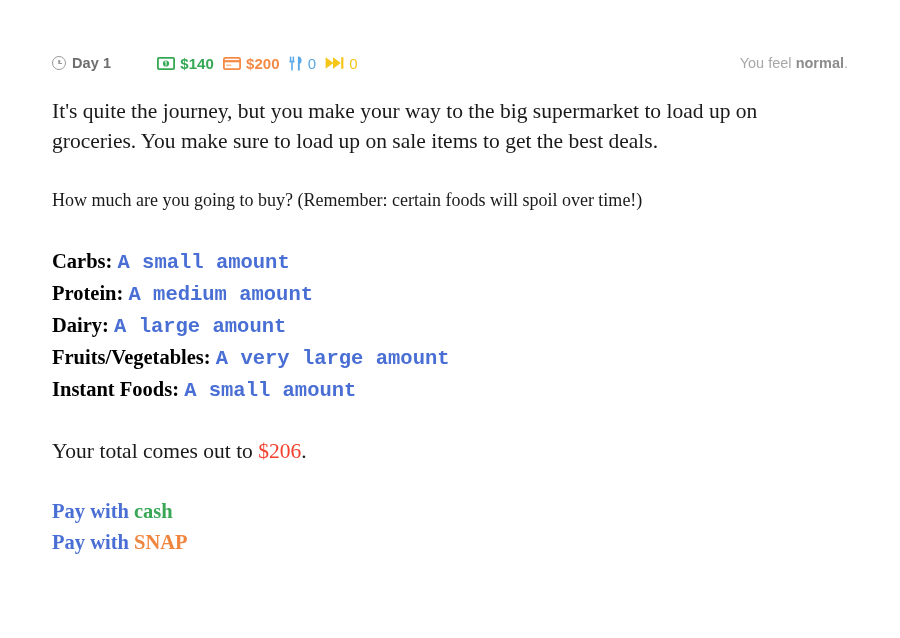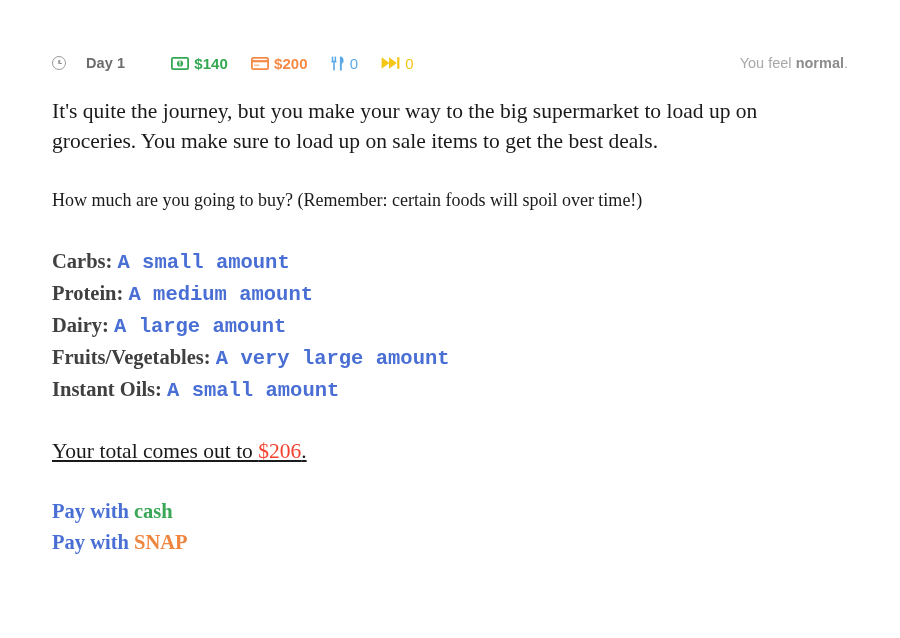--- a/index.html
+++ b/index.html
@@ -33,21 +33,21 @@
     font-size: 14.5px;
     white-space: nowrap;
   }
   .status-left {
     display: flex;
     align-items: center;
   }
   .day-group {
     display: flex;
     align-items: center;
-    gap: 20px;
+    gap: 6px;
   }
   .clock-icon {
     display: inline-block;
     width: 14px;
     height: 14px;
     border: 1.6px solid #9a9a9a;
     border-radius: 50%;
     position: relative;
     box-sizing: border-box;
     flex: none;
@@ -79,21 +79,21 @@
   .date-label {
     color: #a8a8a8;
     margin-left: 16px;
     letter-spacing: 0.1px;
   }
 
   .status-meters {
     display: flex;
     align-items: center;
     margin-left: 46px;
-    gap: 23px;
+    gap: 9px;
   }
   .meter {
     display: flex;
     align-items: center;
     gap: 5px;
     font-weight: bold;
     font-size: 15px;
   }
   .meter-value { letter-spacing: 0.1px; }
   .meter.cash   .meter-value { color: #34a853; }
@@ -126,33 +126,32 @@
   
   .choices {
     margin-top: 31px;
   }
   .choice-row {
     font-size: 20.5px;
     line-height: 31px;
     font-weight: bold;
     white-space: nowrap;
   }
-  .choice-label { color: #404040; }
+  .choice-label { color: #000000; }
   .choice-value {
     color: #4a6fd4;
     cursor: pointer;
     font-family: Liberation Mono, monospace;
   }
 
   
   .total {
     margin-top: 30px;
     font-size: 21.5px;
     line-height: 30px;
-    text-decoration: underline;
   }
   .total-amount { color: #f4402e; }
 
   
   .actions {
     margin-top: 30px;
   }
   .action-row {
     font-size: 20.5px;
     line-height: 31px;
@@ -247,21 +246,21 @@
       <span class="choice-value">A large amount</span>
     </div>
 
     <div class="choice-row">
       <span class="choice-label">Fruits/Vegetables:</span>
       <span class="choice-value">A very large amount</span>
     </div>
 
 
     <div class="choice-row">
-      <span class="choice-label">Instant Oils:</span>
+      <span class="choice-label">Instant Foods:</span>
       <span class="choice-value">A small amount</span>
     </div>
 
   </div>
 
   <p class="total"><span>Your total comes out to </span><span class="total-amount">$206</span><span>.</span></p>
 
   <div class="actions">
 
     <div class="action-row"><span class="action-prefix">Pay with </span><span class="action-cash">cash</span></div>

